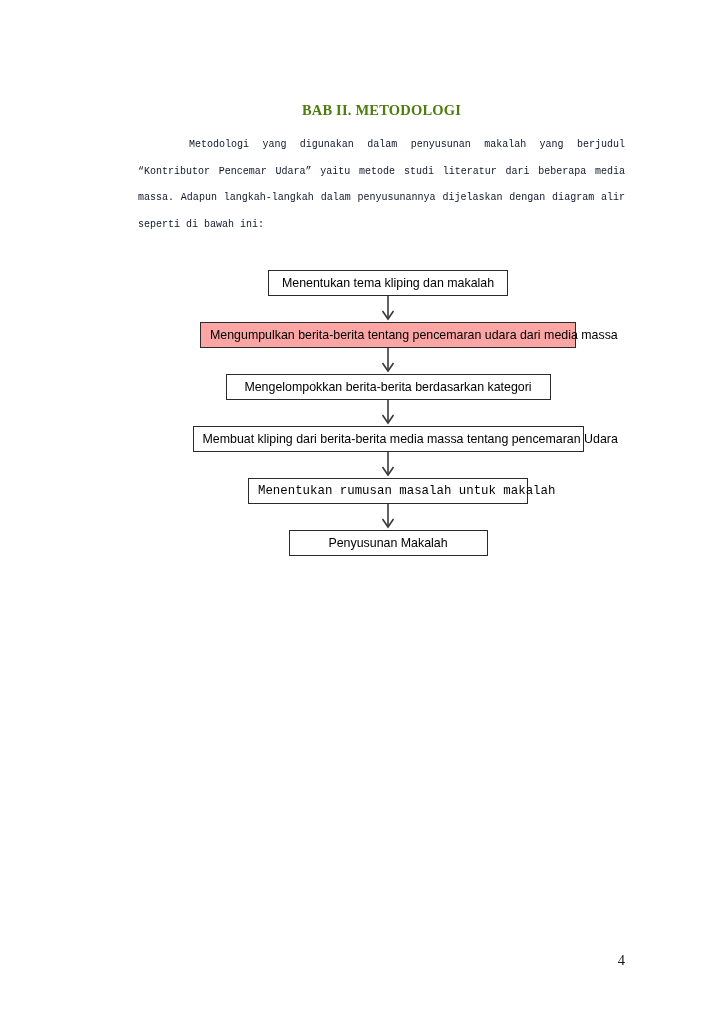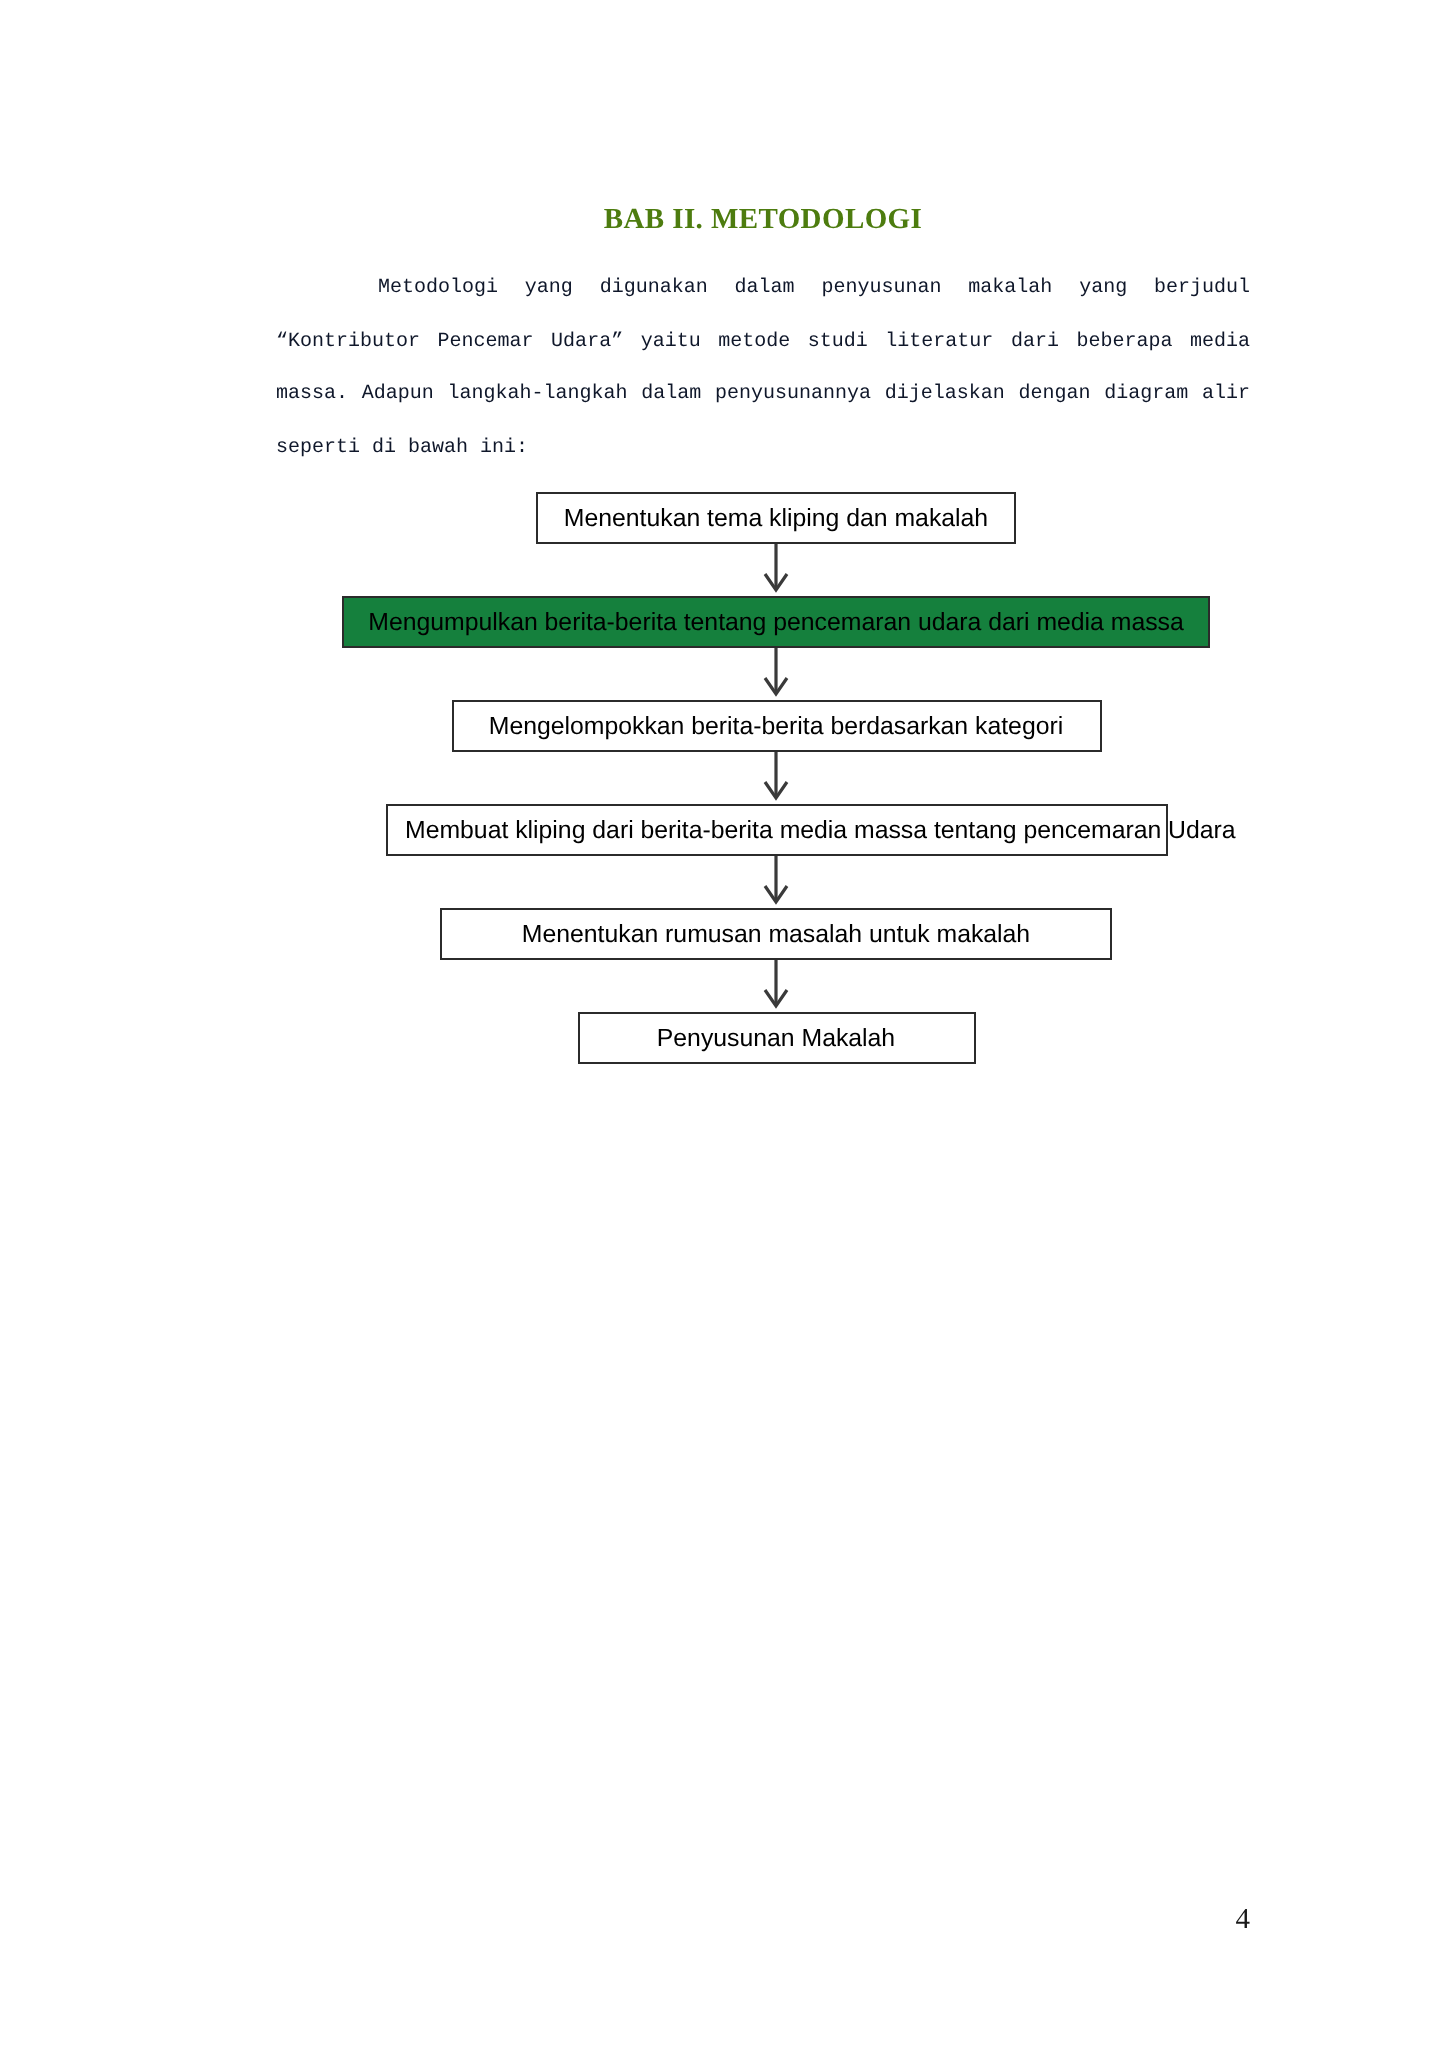--- a/index.html
+++ b/index.html
@@ -103,36 +103,36 @@
 <div class="page">
 
   <div class="chapter-heading">BAB II. METODOLOGI</div>
 
   <div class="body-paragraph">Metodologi yang digunakan dalam penyusunan makalah yang berjudul “Kontributor Pencemar Udara” yaitu metode studi literatur dari beberapa media massa. Adapun langkah-langkah dalam penyusunannya dijelaskan dengan diagram alir seperti di bawah ini:</div>
 
   <div class="flowchart">
 
     <div class="flow-row">
       <div class="flow-row-inner">
-        <div class="flow-box" style="width: 240px; border-color: rgb(43, 43, 43); background: rgb(255, 255, 255);">Menentukan tema kliping dan makalah</div>
+        <div class="flow-box" style="width: 240px; border-color: rgb(43, 43, 43); background: rgb(255, 255, 255); margin-top: 24px;">Menentukan tema kliping dan makalah</div>
       </div>
     </div>
 
     <div class="flow-arrow">
       <div class="flow-arrow-inner">
         <svg class="arrow-svg" width="18" height="26" viewBox="0 0 18 26">
           <line x1="9" y1="0" x2="9" y2="22" stroke="#3a3a3a" stroke-width="1.6"></line>
           <polyline points="3.5,15 9,23 14.5,15" fill="none" stroke="#3a3a3a" stroke-width="1.6"></polyline>
         </svg>
       </div>
     </div>
 
     <div class="flow-row">
       <div class="flow-row-inner">
-        <div class="flow-box" style="width: 434px; border-color: rgb(43, 43, 43); background: #15803d;">Mengumpulkan berita-berita tentang pencemaran udara dari media massa</div>
+        <div class="flow-box" style="width: 376px; border-color: rgb(43, 43, 43); background: #fca5a5;">Mengumpulkan berita-berita tentang pencemaran udara dari media massa</div>
       </div>
     </div>
 
     <div class="flow-arrow">
       <div class="flow-arrow-inner">
         <svg class="arrow-svg" width="18" height="26" viewBox="0 0 18 26">
           <line x1="9" y1="0" x2="9" y2="22" stroke="#3a3a3a" stroke-width="1.6"></line>
           <polyline points="3.5,15 9,23 14.5,15" fill="none" stroke="#3a3a3a" stroke-width="1.6"></polyline>
         </svg>
       </div>
@@ -163,21 +163,21 @@
       <div class="flow-arrow-inner">
         <svg class="arrow-svg" width="18" height="26" viewBox="0 0 18 26">
           <line x1="9" y1="0" x2="9" y2="22" stroke="#3a3a3a" stroke-width="1.6"></line>
           <polyline points="3.5,15 9,23 14.5,15" fill="none" stroke="#3a3a3a" stroke-width="1.6"></polyline>
         </svg>
       </div>
     </div>
 
     <div class="flow-row">
       <div class="flow-row-inner">
-        <div class="flow-box" style="width: 336px; border-color: rgb(43, 43, 43); background: rgb(255, 255, 255);">Menentukan rumusan masalah untuk makalah</div>
+        <div class="flow-box" style="width: 280px; border-color: rgb(43, 43, 43); background: rgb(255, 255, 255); font-family: Liberation Mono, monospace;">Menentukan rumusan masalah untuk makalah</div>
       </div>
     </div>
 
     <div class="flow-arrow">
       <div class="flow-arrow-inner">
         <svg class="arrow-svg" width="18" height="26" viewBox="0 0 18 26">
           <line x1="9" y1="0" x2="9" y2="22" stroke="#3a3a3a" stroke-width="1.6"></line>
           <polyline points="3.5,15 9,23 14.5,15" fill="none" stroke="#3a3a3a" stroke-width="1.6"></polyline>
         </svg>
       </div>

